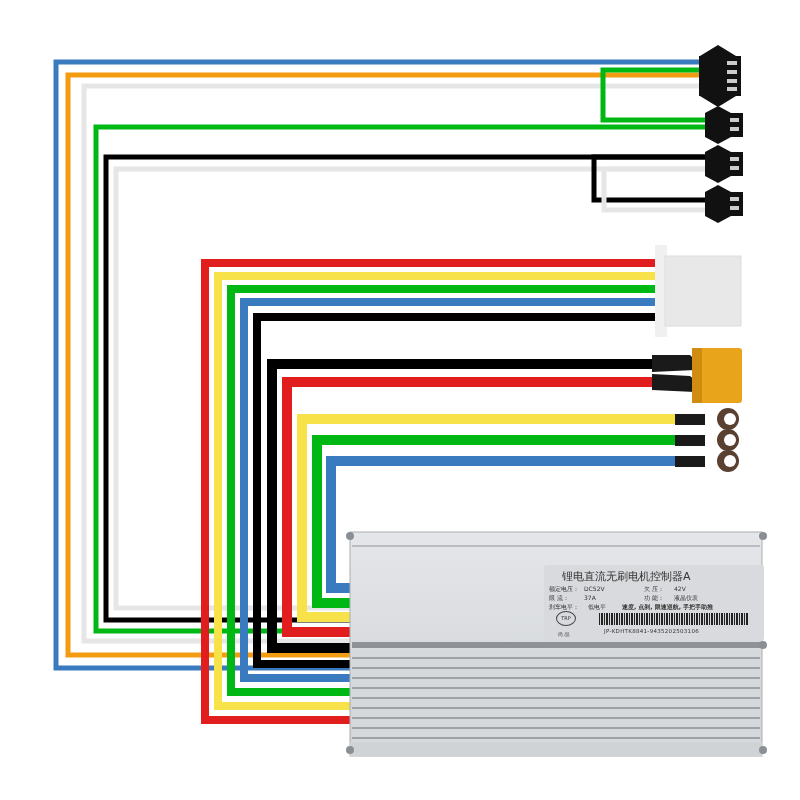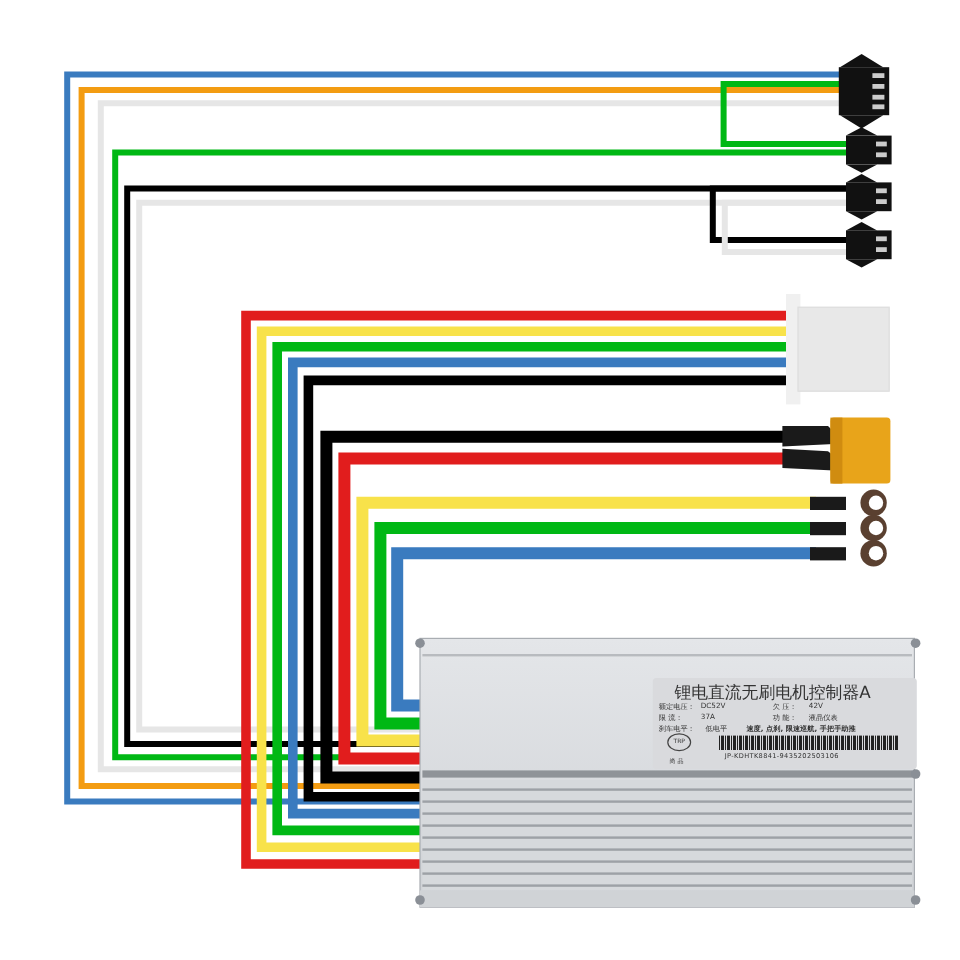--- a/index.html
+++ b/index.html
@@ -1,19 +1,19 @@
 <!DOCTYPE html>
 <html><head>
 <meta charset="utf-8">
 <style>
   html,body{margin:0;padding:0;background:#fff;}
   body{width:800px;height:800px;position:relative;overflow:hidden;font-family:"DejaVu Sans",sans-serif;}
   svg{position:absolute;left:0;top:0;}
   .label{position:absolute;left:544px;top:565px;width:220px;height:76px;background:#d9dadd;border-radius:3px;font-size:7px;color:#333;}
-  .label .t{position:absolute;left:18px;top:4px;font-size:14px;}
+  .label .t{position:absolute;left:18px;top:4px;font-size:11px;}
   .label .r{position:absolute;left:5px;font-size:6px;white-space:nowrap;}
   .label .c{position:absolute;font-size:6px;white-space:nowrap;}
   .label .sn{position:absolute;left:60px;top:63px;font-size:5.5px;letter-spacing:.3px;}
   .label .logo{position:absolute;left:12px;top:46px;width:18px;height:13px;border:1px solid #444;border-radius:50%;font-size:5px;text-align:center;line-height:13px;}
   .label .brand{position:absolute;left:14px;top:66px;font-size:5px;}
   .label .bar{position:absolute;left:55px;top:48px;width:150px;height:12px;background:repeating-linear-gradient(90deg,#222 0 1px,#d9dadd 1px 2px,#222 2px 4px,#d9dadd 4px 5px);}
 </style>
 </head>
 <body>
 

